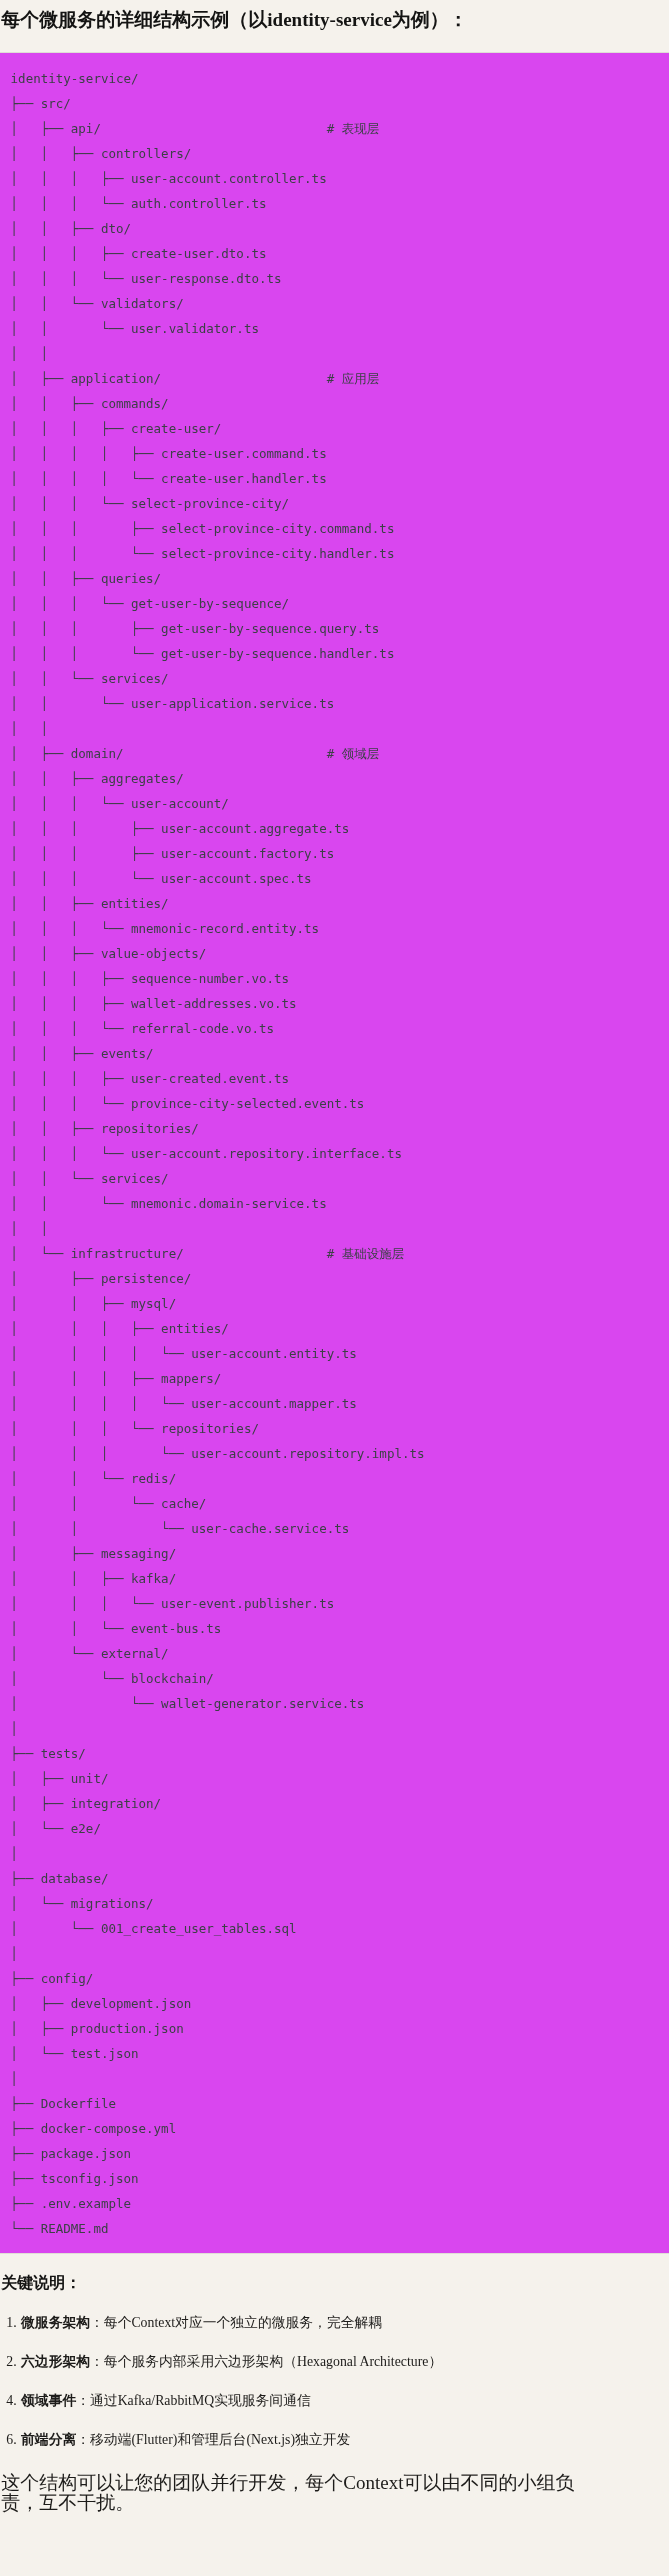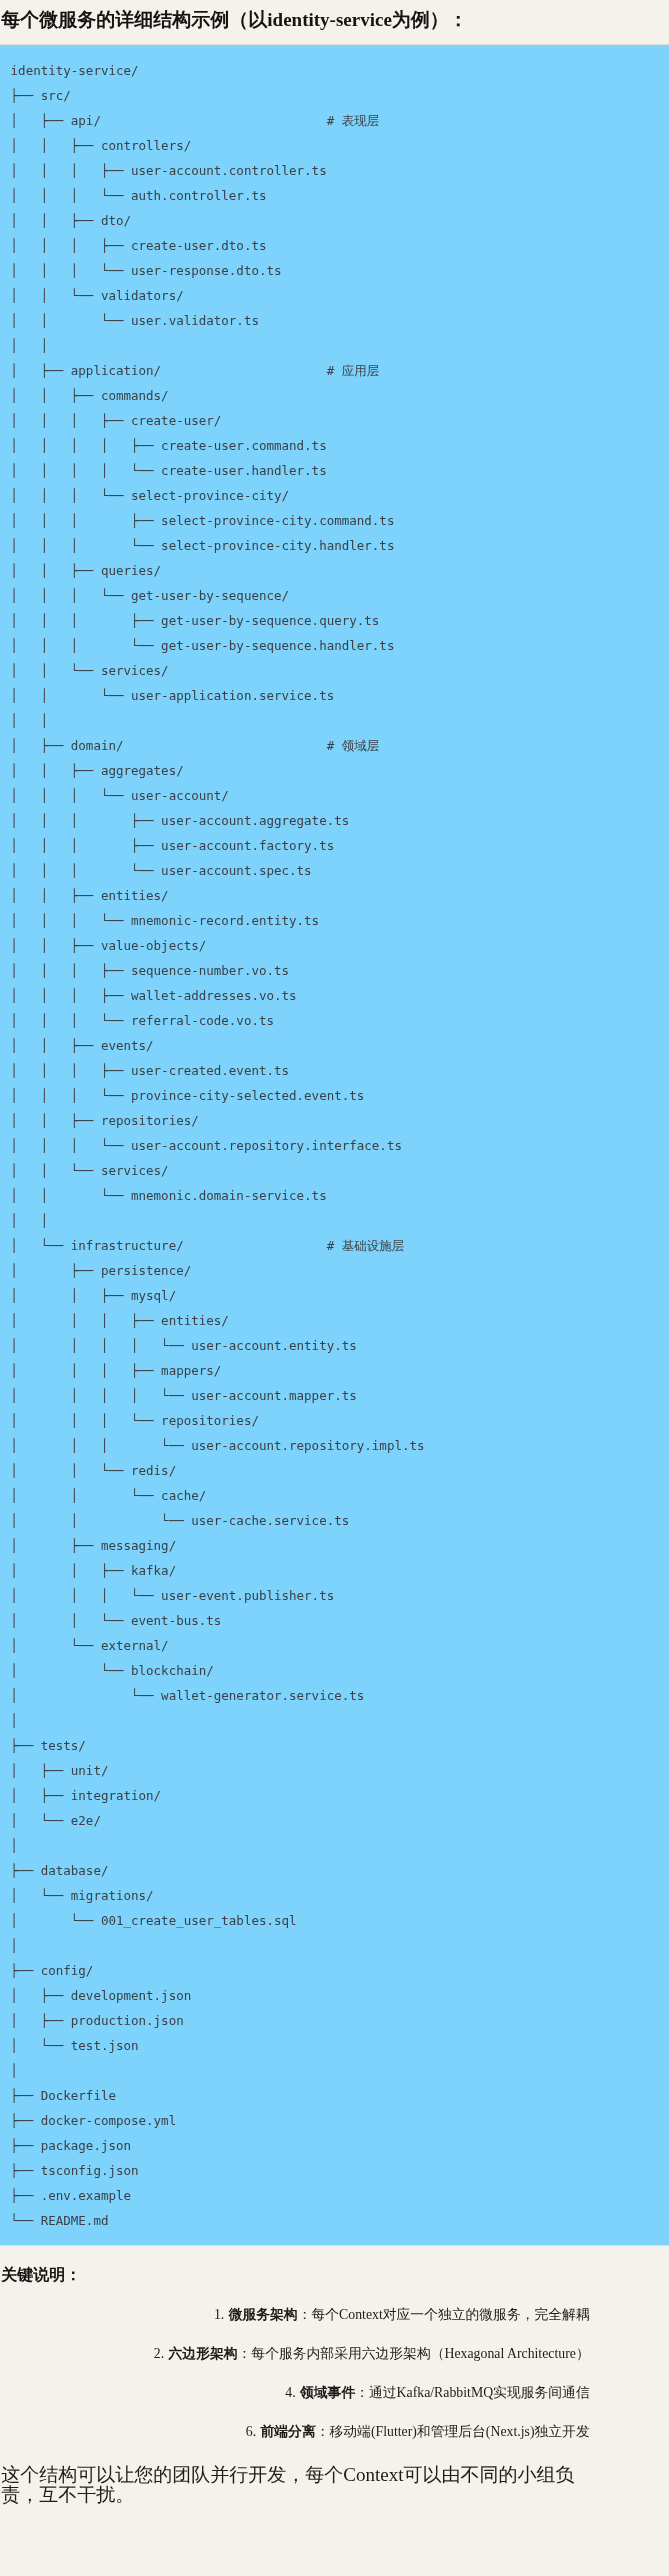--- a/index.html
+++ b/index.html
@@ -15,22 +15,22 @@
 
   .title {
     font-size: 19px;
     line-height: 1.45;
     font-weight: 700;
     margin: 5.6px 0 0 1.3px;
     color: #141413;
   }
 
   .codeblock {
-    margin-top: 11px;
-    background: #7dd3fc;
+    margin-top: 19px;
+    background: #d946ef;
     border-top: 0.6px solid #e0ded5;
     border-bottom: 0.6px solid #e0ded5;
     padding: 12.5px 5px 12.5px 10.6px;
     box-sizing: border-box;
     width: 669px;
     overflow: hidden;
   }
   .tree {
     margin: 0;
     font-family: "DejaVu Sans Mono", monospace;
@@ -49,21 +49,20 @@
     font-weight: 700;
     margin: 19px 0 0 0;
     color: #141413;
   }
   .notes-list { list-style: none; margin: 0; padding: 0; }
   .notes-list li {
     font-size: 13.8px;
     line-height: 20px;
     margin-top: 19px;
     padding-left: 5px;
-    text-align: right;
   }
   .item-number { margin-right: 4.4px; }
   .notes-list strong { font-weight: 700; }
   .closing {
     font-size: 19px;
     line-height: 20px;
     margin: 22.5px 0 0 0;
   }
 </style>
 </head>

